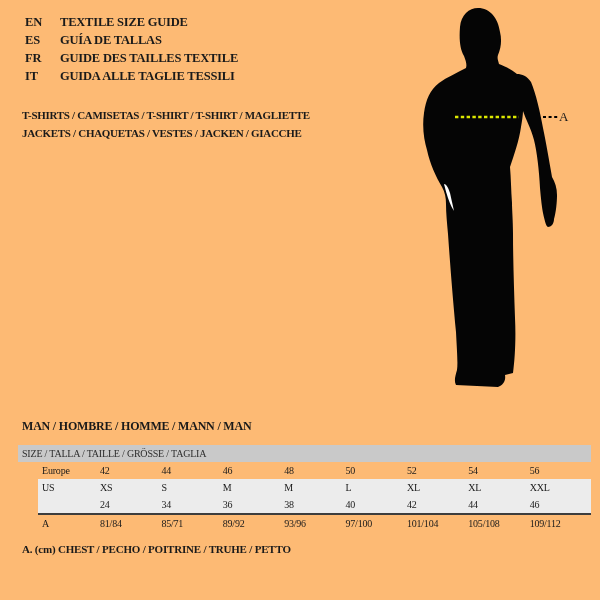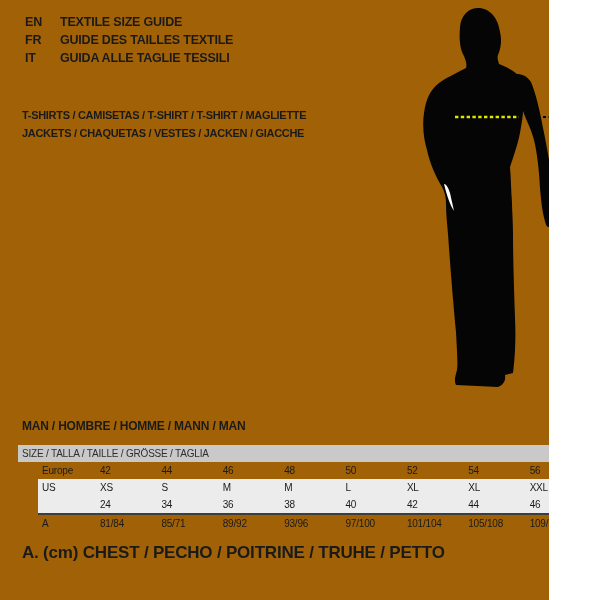--- a/index.html
+++ b/index.html
@@ -1,18 +1,18 @@
 <!DOCTYPE html>
 <html><head>
 <meta charset="utf-8">
 <style>
   html,body{margin:0;padding:0;background:#fff;}
   .canvas{
-    position:relative;width:549px;height:600px;background:#a16207;overflow:hidden;
-    font-family:Liberation Sans, sans-serif;color:#1a1a1a;
+    position:relative;width:600px;height:600px;background:#fdba74;overflow:hidden;
+    font-family:Liberation Serif, serif;color:#1a1a1a;
   }
   
   .lang-block{position:absolute;left:25px;top:13px;}
   .lang-row{display:flex;height:18px;line-height:18px;font-size:12.5px;font-weight:700;letter-spacing:-0.2px;}
   .lang-code{width:35px;flex:0 0 35px;}
   
   .cat-block{position:absolute;left:22px;top:106px;}
   .cat-line{height:18px;line-height:18px;font-size:11px;font-weight:700;letter-spacing:-0.3px;}
   
   .figure-wrap{position:absolute;left:400px;top:0;width:200px;height:400px;}
@@ -21,31 +21,35 @@
   .man-line{position:absolute;left:22px;top:419px;font-size:12px;font-weight:700;letter-spacing:-0.2px;}
   
   .size-table{position:absolute;left:18px;top:445px;width:573px;font-size:10px;letter-spacing:-0.2px;}
   .t-header{height:17px;line-height:17px;background:#c9c9c9;color:#2e2e2e;padding-left:4px;box-sizing:border-box;}
   .t-row{display:flex;height:17px;line-height:17px;margin-left:20px;}
   .t-label{flex:0 0 62px;padding-left:4px;box-sizing:border-box;text-align:left;}
   .t-cell{flex:1 1 0;text-align:left;}
   .row-band{background:#ececec;}
   .row-a{border-top:2px solid #3d3d3d;}
   
-  .footnote{position:absolute;left:22px;top:543px;font-size:17px;font-weight:700;letter-spacing:-0.2px;}
+  .footnote{position:absolute;left:22px;top:543px;font-size:11px;font-weight:700;letter-spacing:-0.2px;}
 </style>
 </head>
 <body>
 
 <div class="canvas">
 
   <div class="lang-block">
     <div class="lang-row">
       <span class="lang-code">EN</span>
       <span class="lang-label">TEXTILE SIZE GUIDE</span>
+    </div>
+    <div class="lang-row">
+      <span class="lang-code">ES</span>
+      <span class="lang-label">GUÍA DE TALLAS</span>
     </div>
     <div class="lang-row">
       <span class="lang-code">FR</span>
       <span class="lang-label">GUIDE DES TAILLES TEXTILE</span>
     </div>
     <div class="lang-row">
       <span class="lang-code">IT</span>
       <span class="lang-label">GUIDA ALLE TAGLIE TESSILI</span>
     </div>
   </div>

